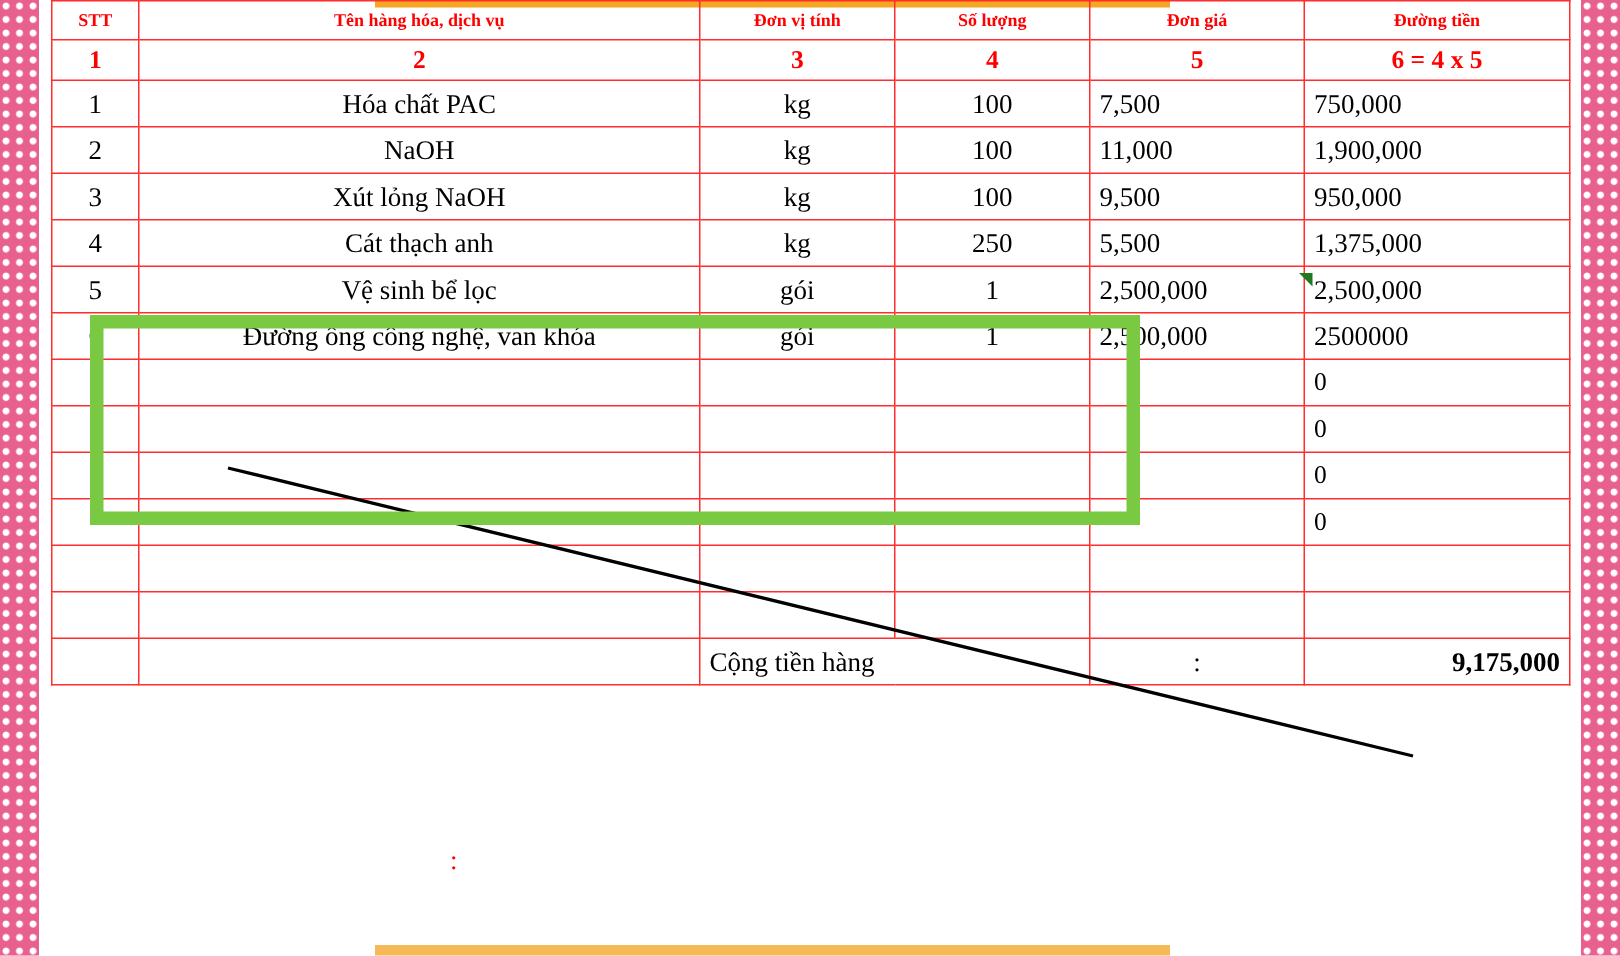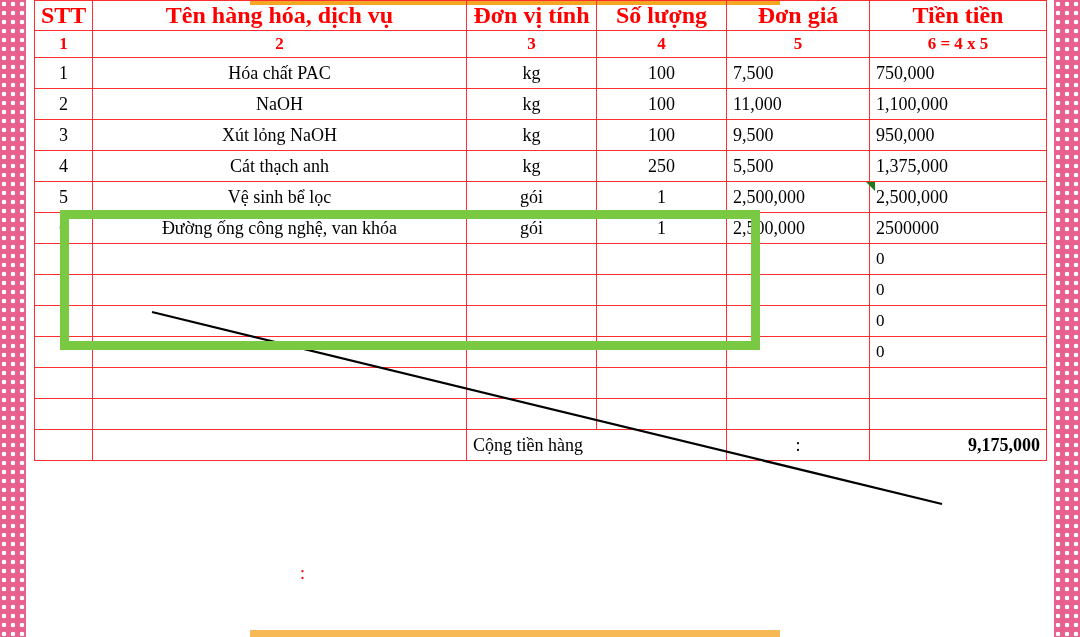--- a/index.html
+++ b/index.html
@@ -59,21 +59,21 @@
   col.c2{width:374px;}
   col.c3{width:130px;}
   col.c4{width:130px;}
   col.c5{width:143px;}
   col.c6{width:177px;}
 
   thead th{
     color:#ff0000;
     font-weight:bold;
     text-align:center;
-    font-size:24px;
+    font-size:12px;
     height:30px;
   }
   tr.numrow td{
     color:#ff0000;
     font-weight:bold;
     text-align:center;
     font-size:17px;
     height:27px;
   }
   td.ctr{text-align:center;}
@@ -129,21 +129,21 @@
         <col class="c5">
         <col class="c6">
     </colgroup>
     <thead>
       <tr>
         <th>STT</th>
         <th>Tên hàng hóa, dịch vụ</th>
         <th>Đơn vị tính</th>
         <th>Số lượng</th>
         <th>Đơn giá</th>
-        <th>Tiền tiền</th>
+        <th>Đường tiền</th>
       </tr>
       <tr class="numrow">
         <td>1</td>
         <td>2</td>
         <td>3</td>
         <td>4</td>
         <td>5</td>
         <td>6 = 4 x 5</td>
       </tr>
     </thead>
@@ -155,21 +155,21 @@
         <td class="ctr">100</td>
         <td class="rgt">7,500</td>
         <td class="rgt">750,000</td>
       </tr>
       <tr class="datarow">
         <td class="ctr">2</td>
         <td class="lft">NaOH</td>
         <td class="ctr">kg</td>
         <td class="ctr">100</td>
         <td class="rgt">11,000</td>
-        <td class="rgt">1,100,000</td>
+        <td class="rgt">1,900,000</td>
       </tr>
       <tr class="datarow">
         <td class="ctr">3</td>
         <td class="lft">Xút lỏng NaOH</td>
         <td class="ctr">kg</td>
         <td class="ctr">100</td>
         <td class="rgt">9,500</td>
         <td class="rgt">950,000</td>
       </tr>
       <tr class="datarow">

